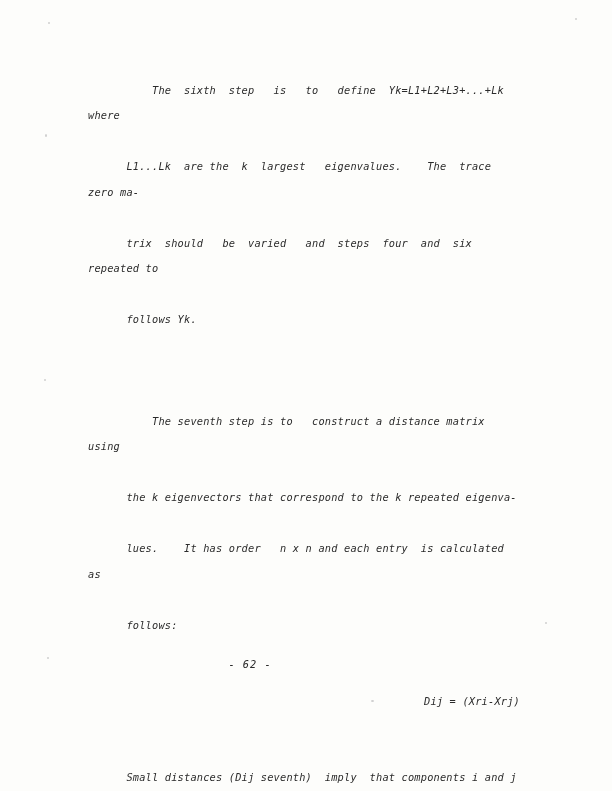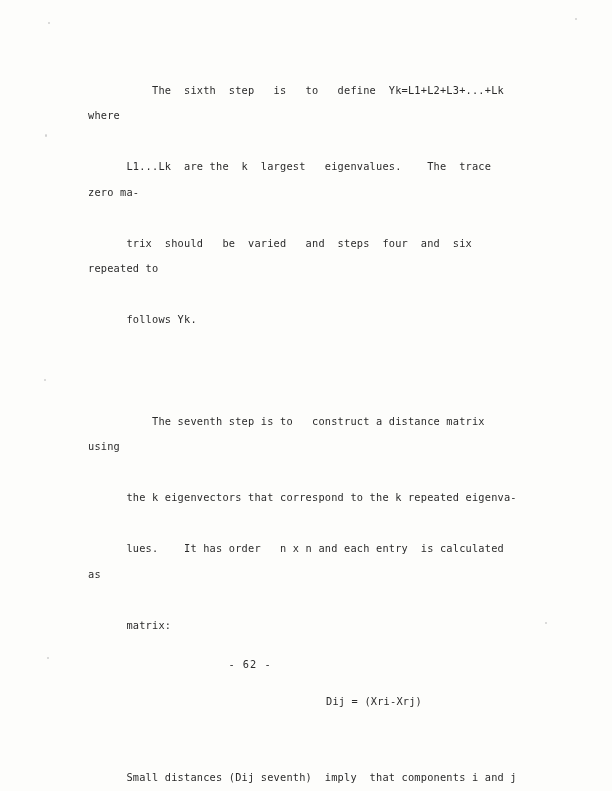--- a/index.html
+++ b/index.html
@@ -15,20 +15,21 @@
     position: relative;
     overflow: hidden;
   }
   .page {
     position: absolute;
     left: 0;
     top: 0;
     width: 612px;
     height: 791px;
     background: #fdfdfb;
+    font-style: italic;
   }
   .content {
     position: absolute;
     left: 88px;
     top: 52px;
     width: 432px;
   }
   .para {
     font-size: 10.3px;
     line-height: 25.5px;
@@ -39,21 +40,21 @@
     text-align: left;
   }
   .gap {
     height: 25px;
   }
   .formula {
     font-size: 10.3px;
     line-height: 25.5px;
     letter-spacing: 0.2px;
     color: #2b2b2b;
-    text-align: center;
+    text-align: right;
     padding-left: 140px;
   }
   .pagenum {
     position: absolute;
     left: 0;
     top: 658px;
     width: 500px;
     text-align: center;
     font-size: 10.3px;
     letter-spacing: 1px;
@@ -93,21 +94,21 @@
       <span>trix  should   be  varied   and  steps  four  and  six   repeated to</span><br>
       <span>follows Yk.</span>
     </div>
 
     <div class="gap"></div>
 
     <div class="para">
       <span>    The seventh step is to   construct a distance matrix using</span><br>
       <span>the k eigenvectors that correspond to the k repeated eigenva-</span><br>
       <span>lues.    It has order   n x n and each entry  is calculated as</span><br>
-      <span>matrix:</span>
+      <span>follows:</span>
     </div>
 
     <div class="gap"></div>
 
     <div class="formula">Dij =    (Xri-Xrj)</div>
 
     <div class="gap"></div>
 
     <div class="para">
       <span>Small distances (Dij seventh)  imply  that components i and j</span><br>

